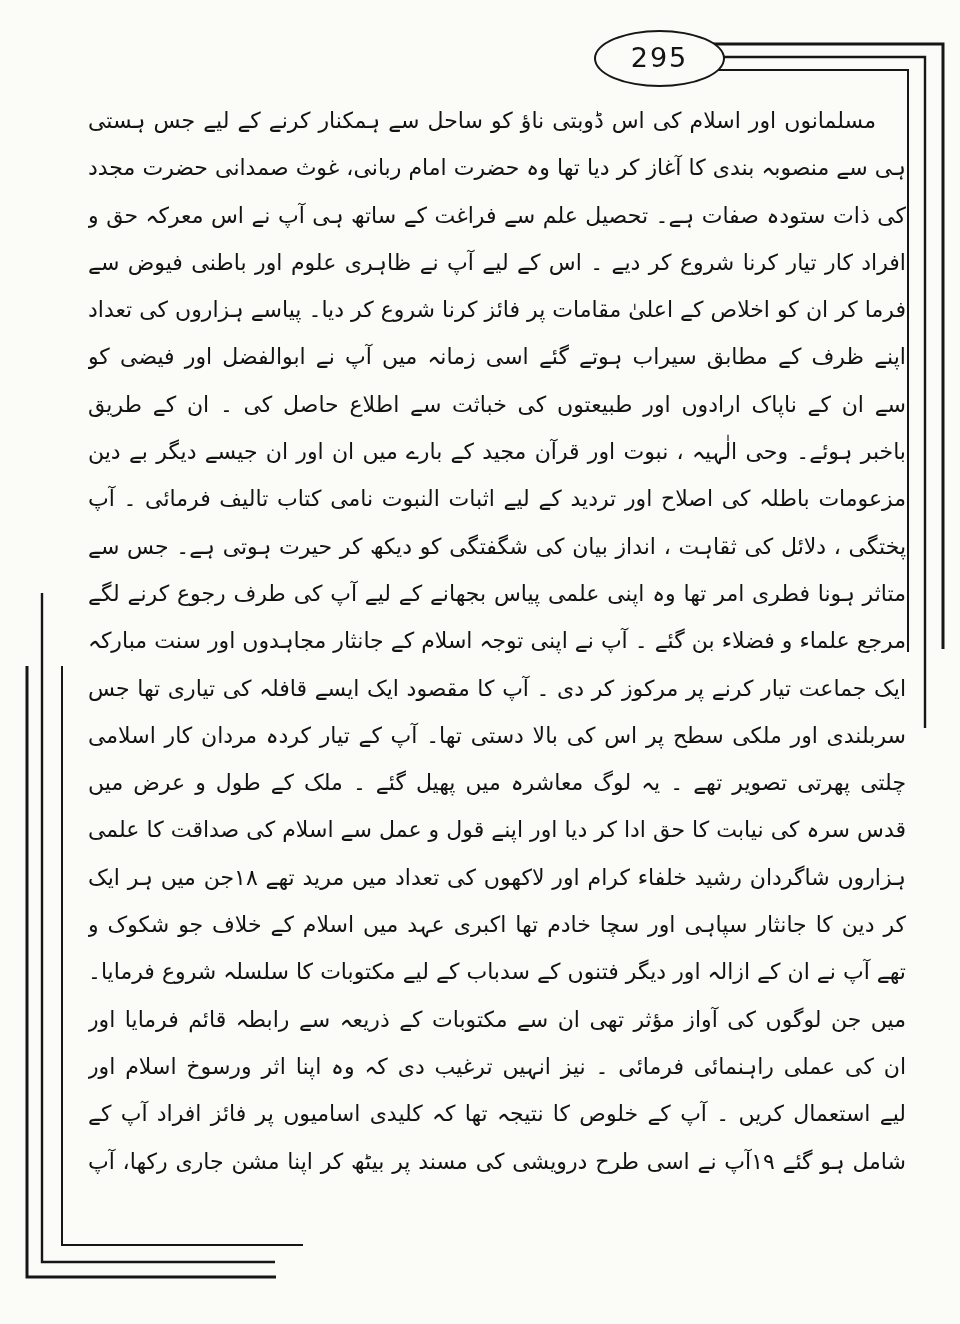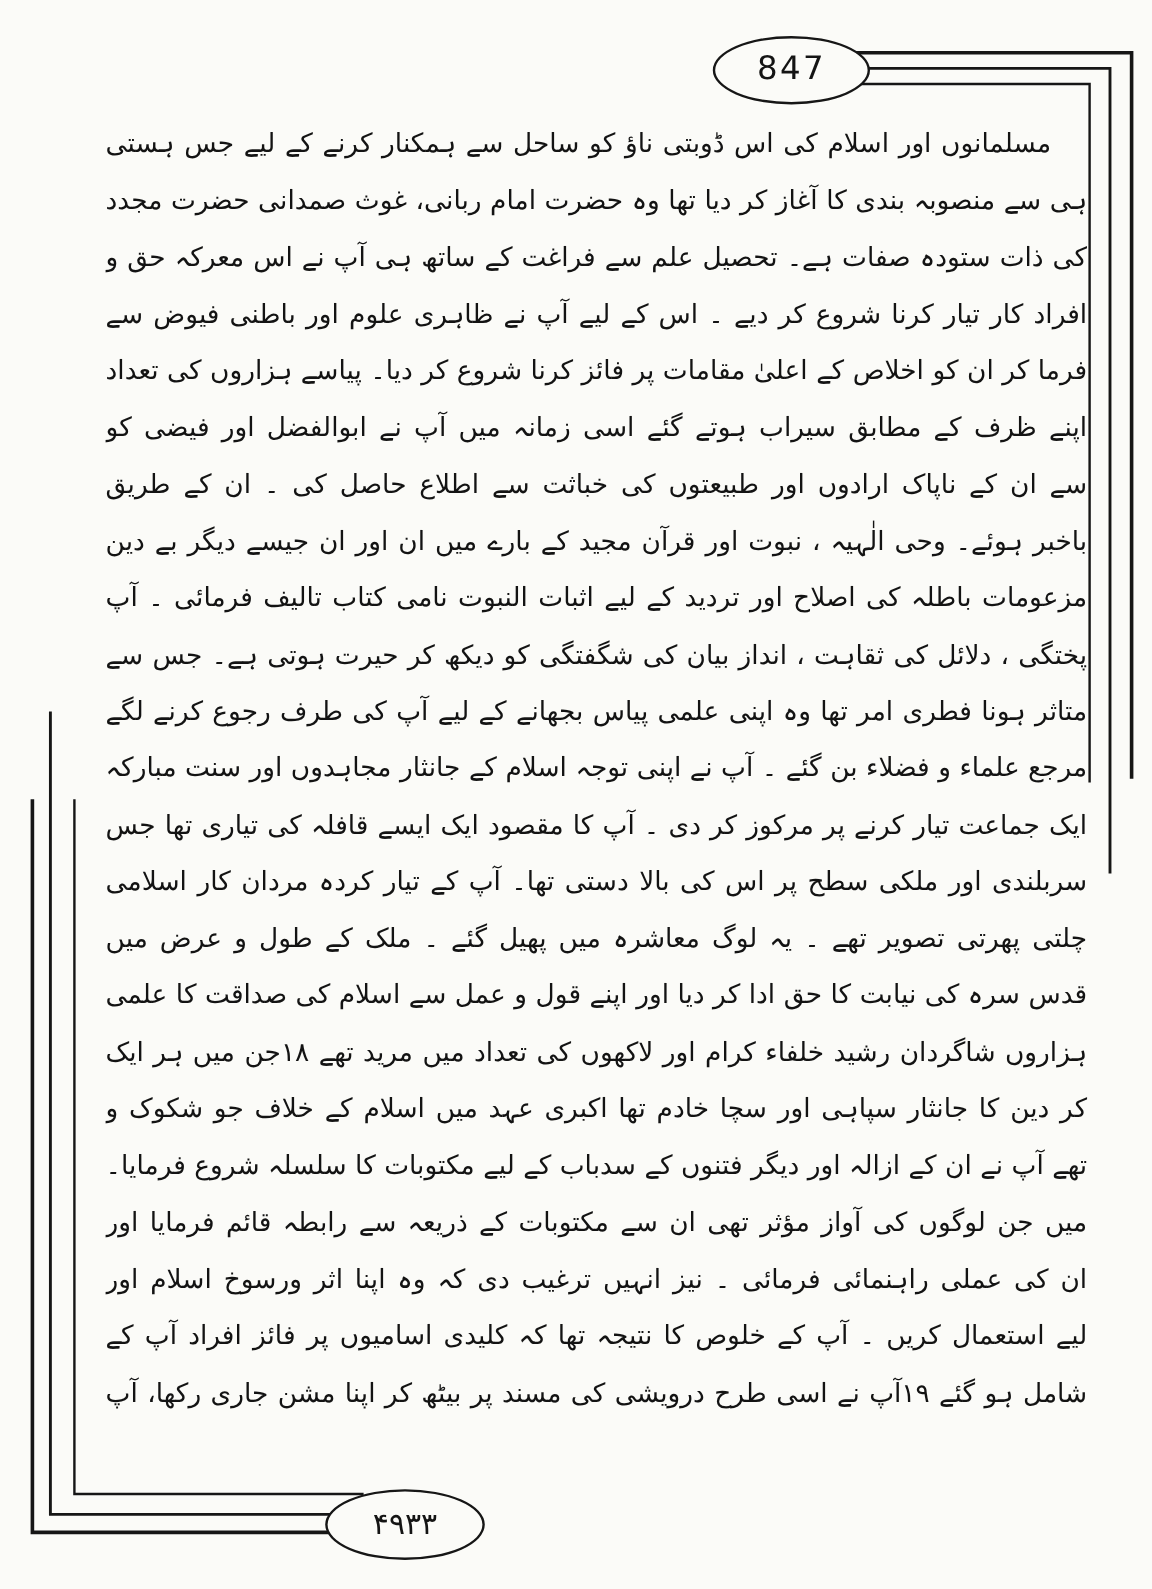--- a/index.html
+++ b/index.html
@@ -41,21 +41,21 @@
     <polyline points="709,44 943,44 943,649" fill="none" stroke="#161616" stroke-width="3"></polyline>
     <polyline points="720,57 925,57 925,728" fill="none" stroke="#161616" stroke-width="2.4"></polyline>
     <polyline points="711,70 908,70 908,652" fill="none" stroke="#161616" stroke-width="2"></polyline>
 
     <polyline points="27,666 27,1277 276,1277" fill="none" stroke="#161616" stroke-width="3"></polyline>
     <polyline points="42,593 42,1262 275,1262" fill="none" stroke="#161616" stroke-width="2.4"></polyline>
     <polyline points="62,666 62,1245 303,1245" fill="none" stroke="#161616" stroke-width="2"></polyline>
   </svg>
 
   <div class="cartouche top">
-    <span>847</span>
+    <span>295</span>
   </div>
 
   <div class="textblock">
     <div class="tline indent">مسلمانوں اور اسلام کی اس ڈوبتی ناؤ کو ساحل سے ہمکنار کرنے کے لیے جس ہستی نے بگاڑ کے آغاز</div>
     <div class="tline">ہی سے منصوبہ بندی کا آغاز کر دیا تھا وہ حضرت امام ربانی، غوث صمدانی حضرت مجدد الف ثانی قدس سرہ العزیز</div>
     <div class="tline">کی ذات ستودہ صفات ہے۔ تحصیل علم سے فراغت کے ساتھ ہی آپ نے اس معرکہ حق و باطل کے لیے</div>
     <div class="tline">افراد کار تیار کرنا شروع کر دیے ۔ اس کے لیے آپ نے ظاہری علوم اور باطنی فیوض سے لوگوں کو سرشار</div>
     <div class="tline">فرما کر ان کو اخلاص کے اعلیٰ مقامات پر فائز کرنا شروع کر دیا۔ پیاسے ہزاروں کی تعداد میں آتے اور اپنے</div>
     <div class="tline">اپنے ظرف کے مطابق سیراب ہوتے گئے اسی زمانہ میں آپ نے ابوالفضل اور فیضی کو قریب سے دیکھا اس</div>
     <div class="tline">سے ان کے ناپاک ارادوں اور طبیعتوں کی خباثت سے اطلاع حاصل کی ۔ ان کے طریق واردات سے</div>
@@ -70,17 +70,14 @@
     <div class="tline">قدس سرہ کی نیابت کا حق ادا کر دیا اور اپنے قول و عمل سے اسلام کی صداقت کا علمی و عملی لوہا منوالیا۔ آپ کے</div>
     <div class="tline">ہزاروں شاگردان رشید خلفاء کرام اور لاکھوں کی تعداد میں مرید تھے ۱۸جن میں ہر ایک دوسرے سے بڑھ</div>
     <div class="tline">کر دین کا جانثار سپاہی اور سچا خادم تھا اکبری عہد میں اسلام کے خلاف جو شکوک و شبہات پھیلائے جا رہے</div>
     <div class="tline">تھے آپ نے ان کے ازالہ اور دیگر فتنوں کے سدباب کے لیے مکتوبات کا سلسلہ شروع فرمایا۔ شاہی دربار</div>
     <div class="tline">میں جن لوگوں کی آواز مؤثر تھی ان سے مکتوبات کے ذریعہ سے رابطہ قائم فرمایا اور اسلام کے دفاع کے لیے</div>
     <div class="tline">ان کی عملی راہنمائی فرمائی ۔ نیز انہیں ترغیب دی کہ وہ اپنا اثر ورسوخ اسلام اور شعائر اسلام کی سربلندی کے</div>
     <div class="tline">لیے استعمال کریں ۔ آپ کے خلوص کا نتیجہ تھا کہ کلیدی اسامیوں پر فائز افراد آپ کے حلقہ ارادت میں</div>
     <div class="tline">شامل ہو گئے ۱۹آپ نے اسی طرح درویشی کی مسند پر بیٹھ کر اپنا مشن جاری رکھا، آپ اپنا اثر و رسوخ بڑھا</div>
   </div>
 
-  <div class="cartouche bottom">
-    <span>۴۹۳۳</span>
-  </div>
 
 </div>
 
 </body></html>

